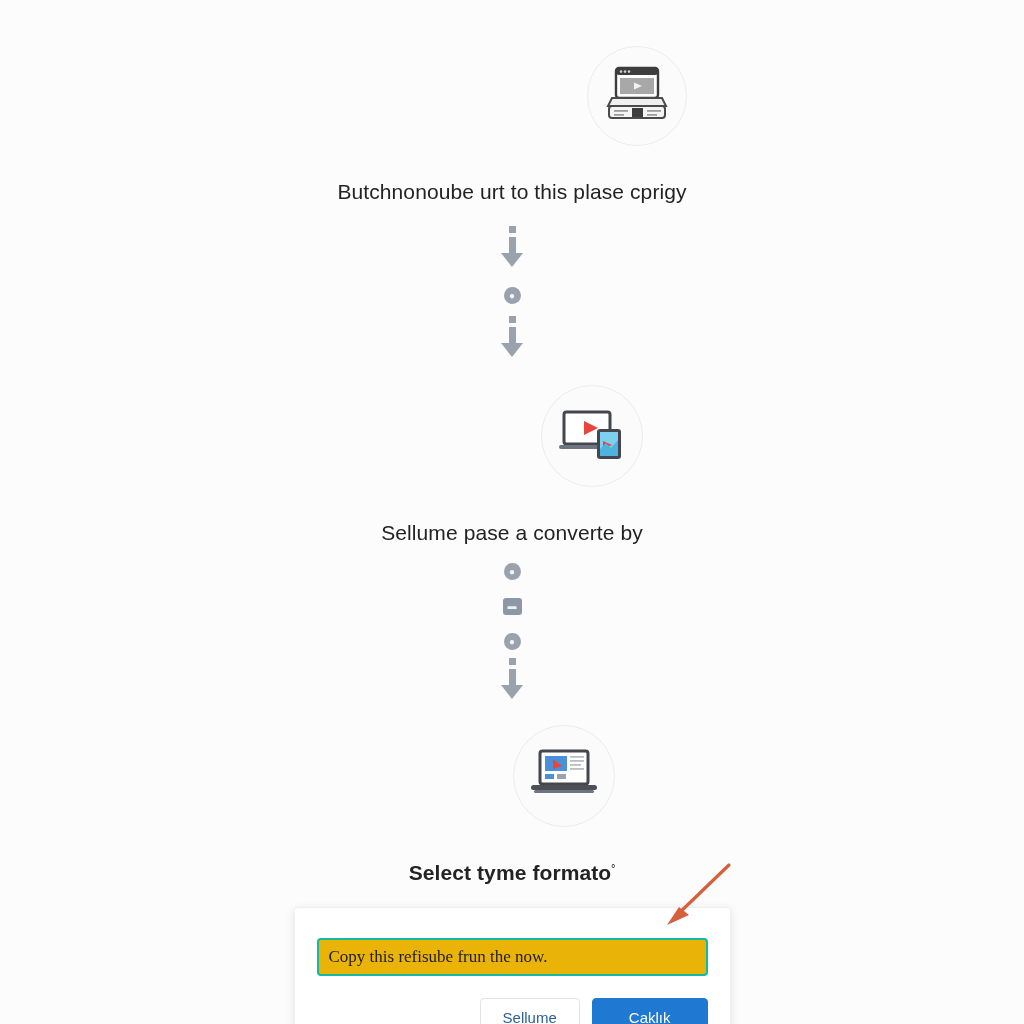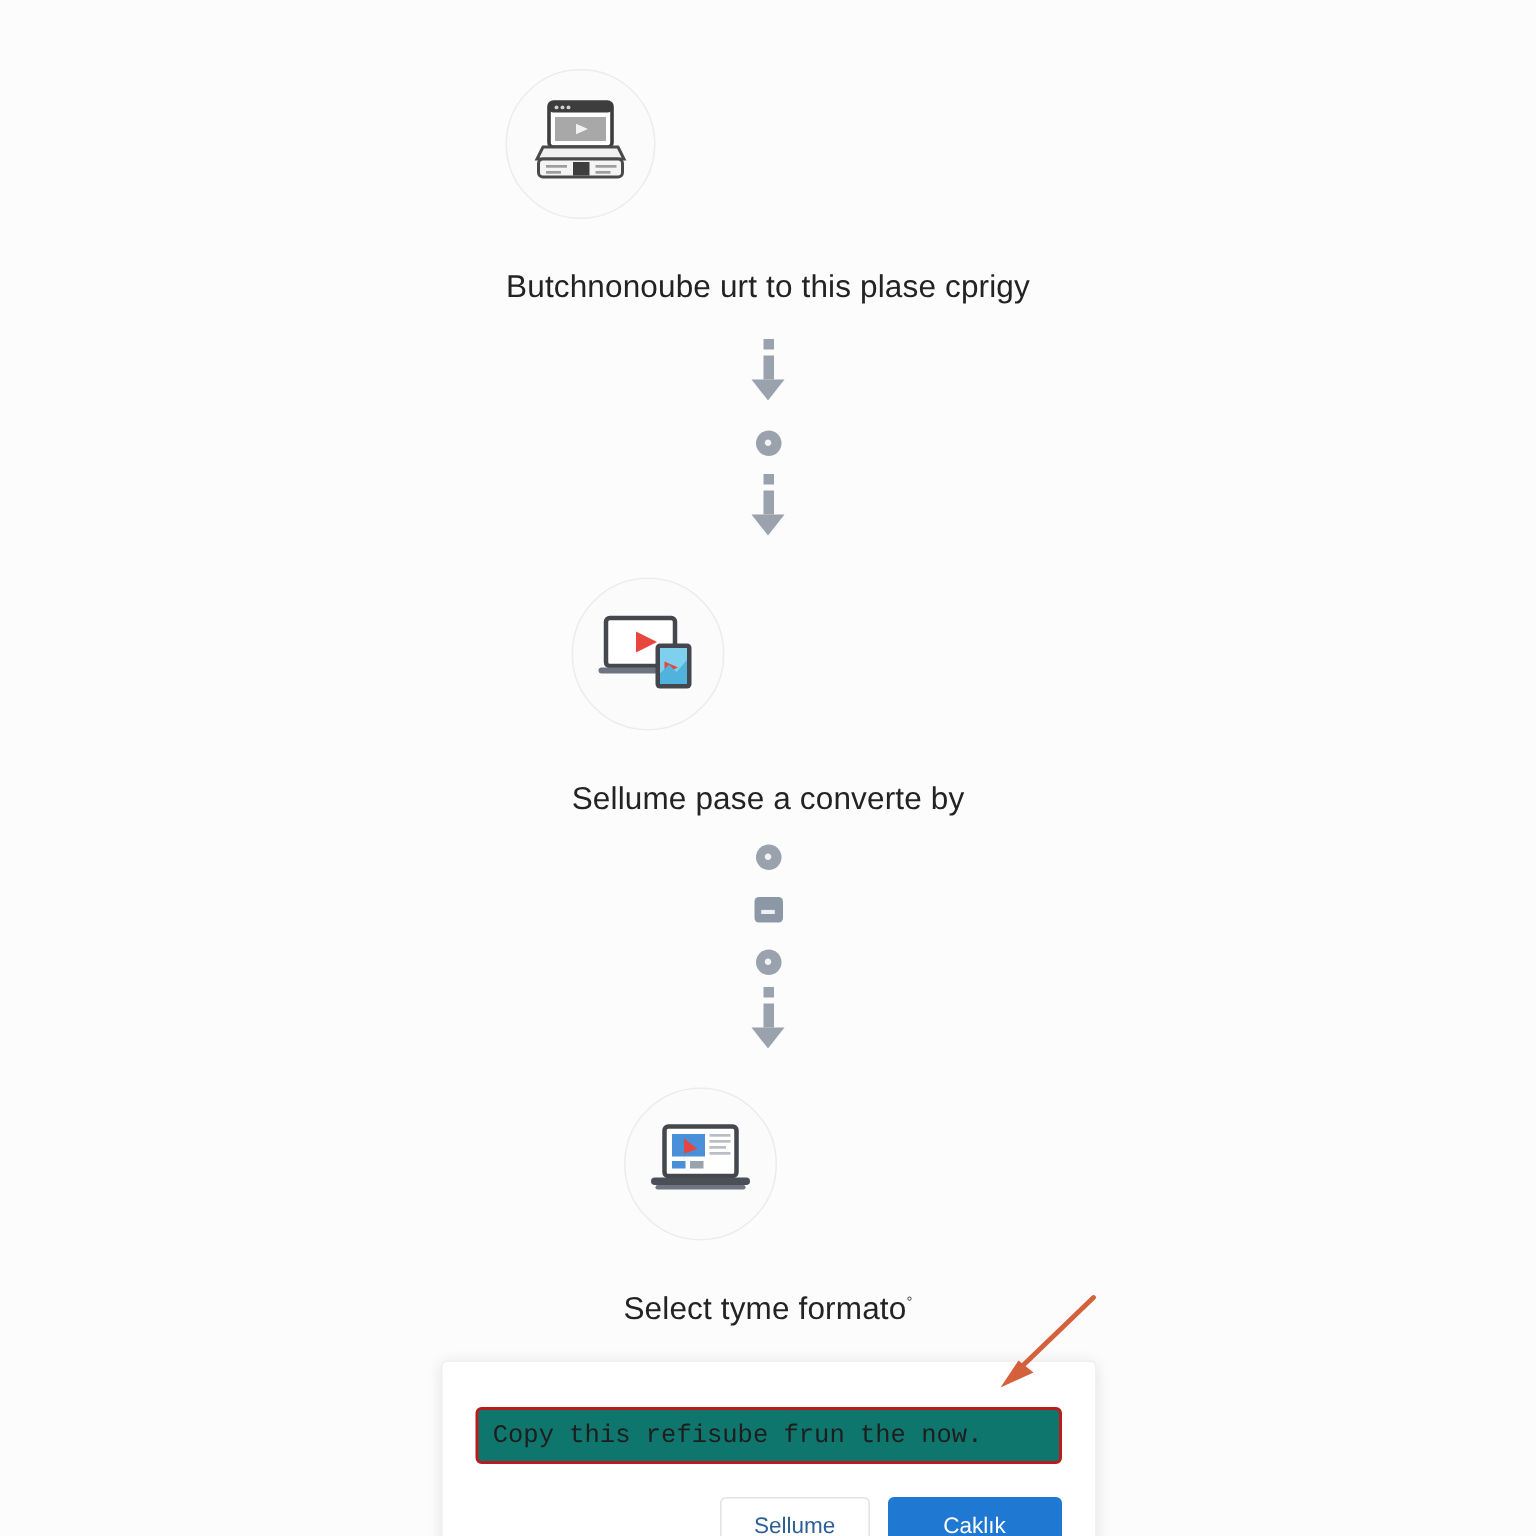--- a/index.html
+++ b/index.html
@@ -21,21 +21,21 @@
     position: relative;
     display: flex;
     flex-direction: column;
     align-items: center;
   }
 
   
   .step {
     display: flex;
     flex-direction: column;
-    align-items: flex-start;
+    align-items: flex-end;
   }
 
   .icon-circle {
     width: 100px;
     height: 100px;
     border-radius: 50%;
     background: #fbfbfb;
     border: 1px solid #ececec;
     display: flex;
     align-items: center;
@@ -126,24 +126,24 @@
     border: 1px solid #f0f0f0;
     border-radius: 4px;
     box-shadow: 0 2px 10px rgba(0,0,0,.10);
     padding: 30px 22px 22px 22px;
     box-sizing: border-box;
   }
   .copy-input {
     width: 100%;
     box-sizing: border-box;
     height: 38px;
-    border: 2px solid #b91c1c;
+    border: 2px solid #14b8a6;
     border-radius: 4px;
-    background: #0f766e;
-    font-family: Liberation Mono, monospace;
+    background: #eab308;
+    font-family: Liberation Serif, serif;
     font-size: 17px;
     color: #1d1d1d;
     padding: 0 10px;
     outline: none;
   }
   .card-actions {
     display: flex;
     justify-content: flex-end;
     gap: 12px;
     margin-top: 22px;
@@ -245,21 +245,21 @@
     <div class="mini-circle">●</div>
     <div class="mini-square" style="margin-top:18px;">▬</div>
     <div class="mini-circle" style="margin-top:18px;">●</div>
     <div class="arrow-unit" style="margin-top:8px;">
       <div class="arrow-dot"></div>
       <div class="arrow-shaft"></div>
       <div class="arrow-head"></div>
     </div>
   </div>
 
-  <div class="step" style="margin-top:26px;">
+  <div class="step" style="margin-top:26px;font-weight:bold;">
     <div class="icon-circle big">
       <span>
         <svg width="70" height="52" viewBox="0 0 70 52">
           <rect x="11" y="3" width="48" height="33" rx="2.5" fill="#ffffff" stroke="#44474d" stroke-width="3"></rect>
           <rect x="16" y="8" width="22" height="15" fill="#4a90d9"></rect>
           <polygon points="24,11 33,18 24,21" fill="#e8453c"></polygon>
           <rect x="41" y="8" width="14" height="1.8" fill="#b9bdc4"></rect>
           <rect x="41" y="12" width="14" height="1.8" fill="#b9bdc4"></rect>
           <rect x="41" y="16" width="11" height="1.8" fill="#b9bdc4"></rect>
           <rect x="41" y="20" width="14" height="1.8" fill="#b9bdc4"></rect>

